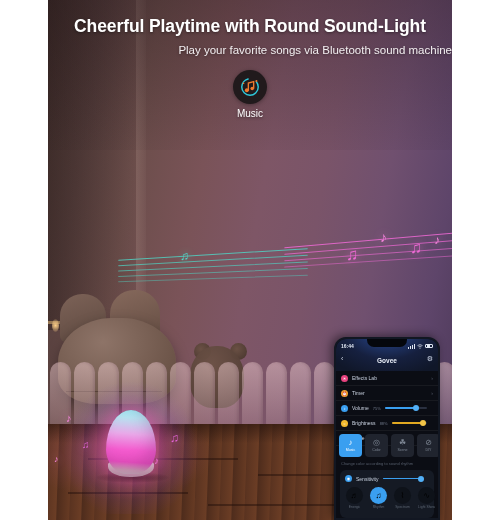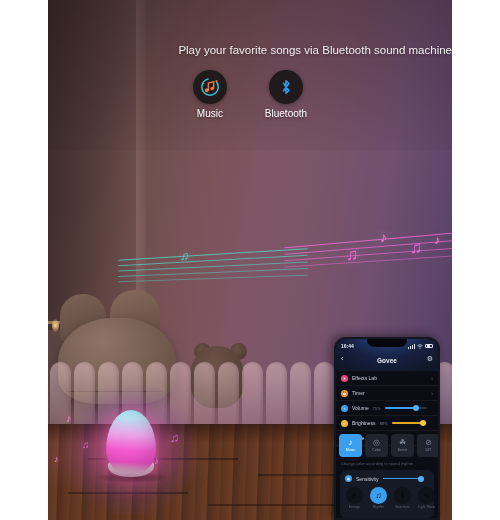--- a/index.html
+++ b/index.html
@@ -350,45 +350,38 @@
     <span class="note pink" style="left:122px; bottom:76px; font-size:12px;">♫</span>
     <span class="note pinkS" style="left:106px; bottom:54px; font-size:10px;">♪</span>
 
     <div class="egg-wrap">
       <div class="egg-glow"></div>
       <div class="egg-shadow"></div>
       <div class="egg-base"></div>
       <div class="egg"></div>
     </div>
 
+    <div class="title">Cheerful Playtime with Round Sound-Light</div>
     <div class="subtitle">Play your favorite songs via Bluetooth sound machine</div>
 
     <div class="feature-row">
       <div class="feature">
         <div class="feature-badge">
           <svg width="22" height="22" viewBox="0 0 24 24">
             <circle cx="12" cy="12" r="9" fill="none" stroke="#2ec7d8" stroke-width="1.6" stroke-dasharray="40 10" stroke-linecap="round"></circle>
             <circle cx="8.5" cy="15.5" r="2.1" fill="#f07a2e"></circle>
             <path d="M10.2 15.6 V7.6 L16 6.2 V13.4" fill="none" stroke="#f07a2e" stroke-width="1.5" stroke-linecap="round"></path>
             <circle cx="14.4" cy="13.6" r="1.9" fill="#f07a2e"></circle>
             <circle cx="19" cy="5.5" r="1.1" fill="#f07a2e"></circle>
             <circle cx="5" cy="8" r="0.9" fill="#f07a2e"></circle>
           </svg>
         </div>
         <div class="feature-label">Music</div>
       </div>
 
-      <div class="feature">
-        <div class="feature-badge">
-          <svg width="20" height="20" viewBox="0 0 24 24">
-            <path d="M9 7.5 L15.5 16.2 L12 19.5 V4.5 L15.5 7.8 L9 16.5" fill="none" stroke="#2e9bf0" stroke-width="1.9" stroke-linecap="round" stroke-linejoin="round"></path>
-          </svg>
-        </div>
-        <div class="feature-label">Bluetooth</div>
-      </div>
     </div>
 
     <div class="phone">
       <div class="phone-screen">
         <div class="ph-top-bg"></div>
         <div class="ph-notch"></div>
 
         <div class="ph-status">
           <span>16:44</span>
           <span class="ph-sig">

